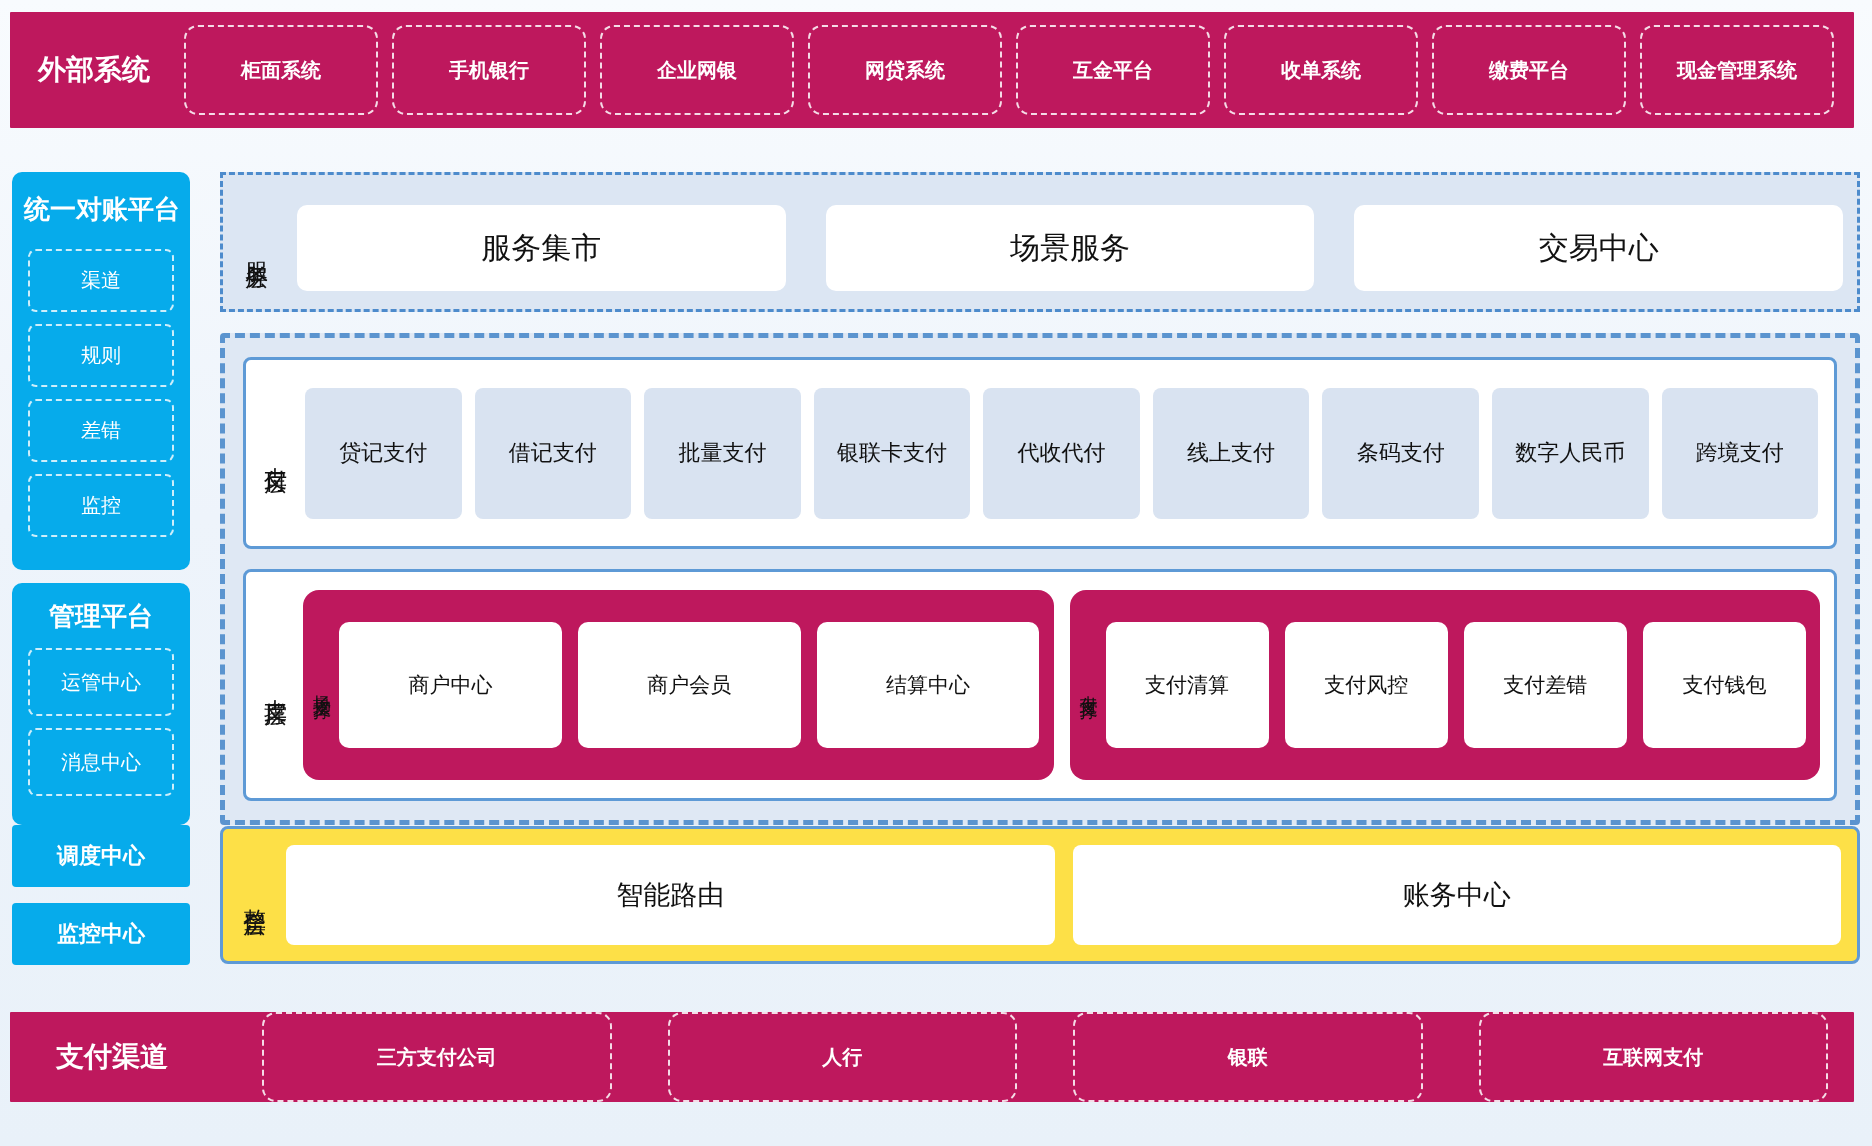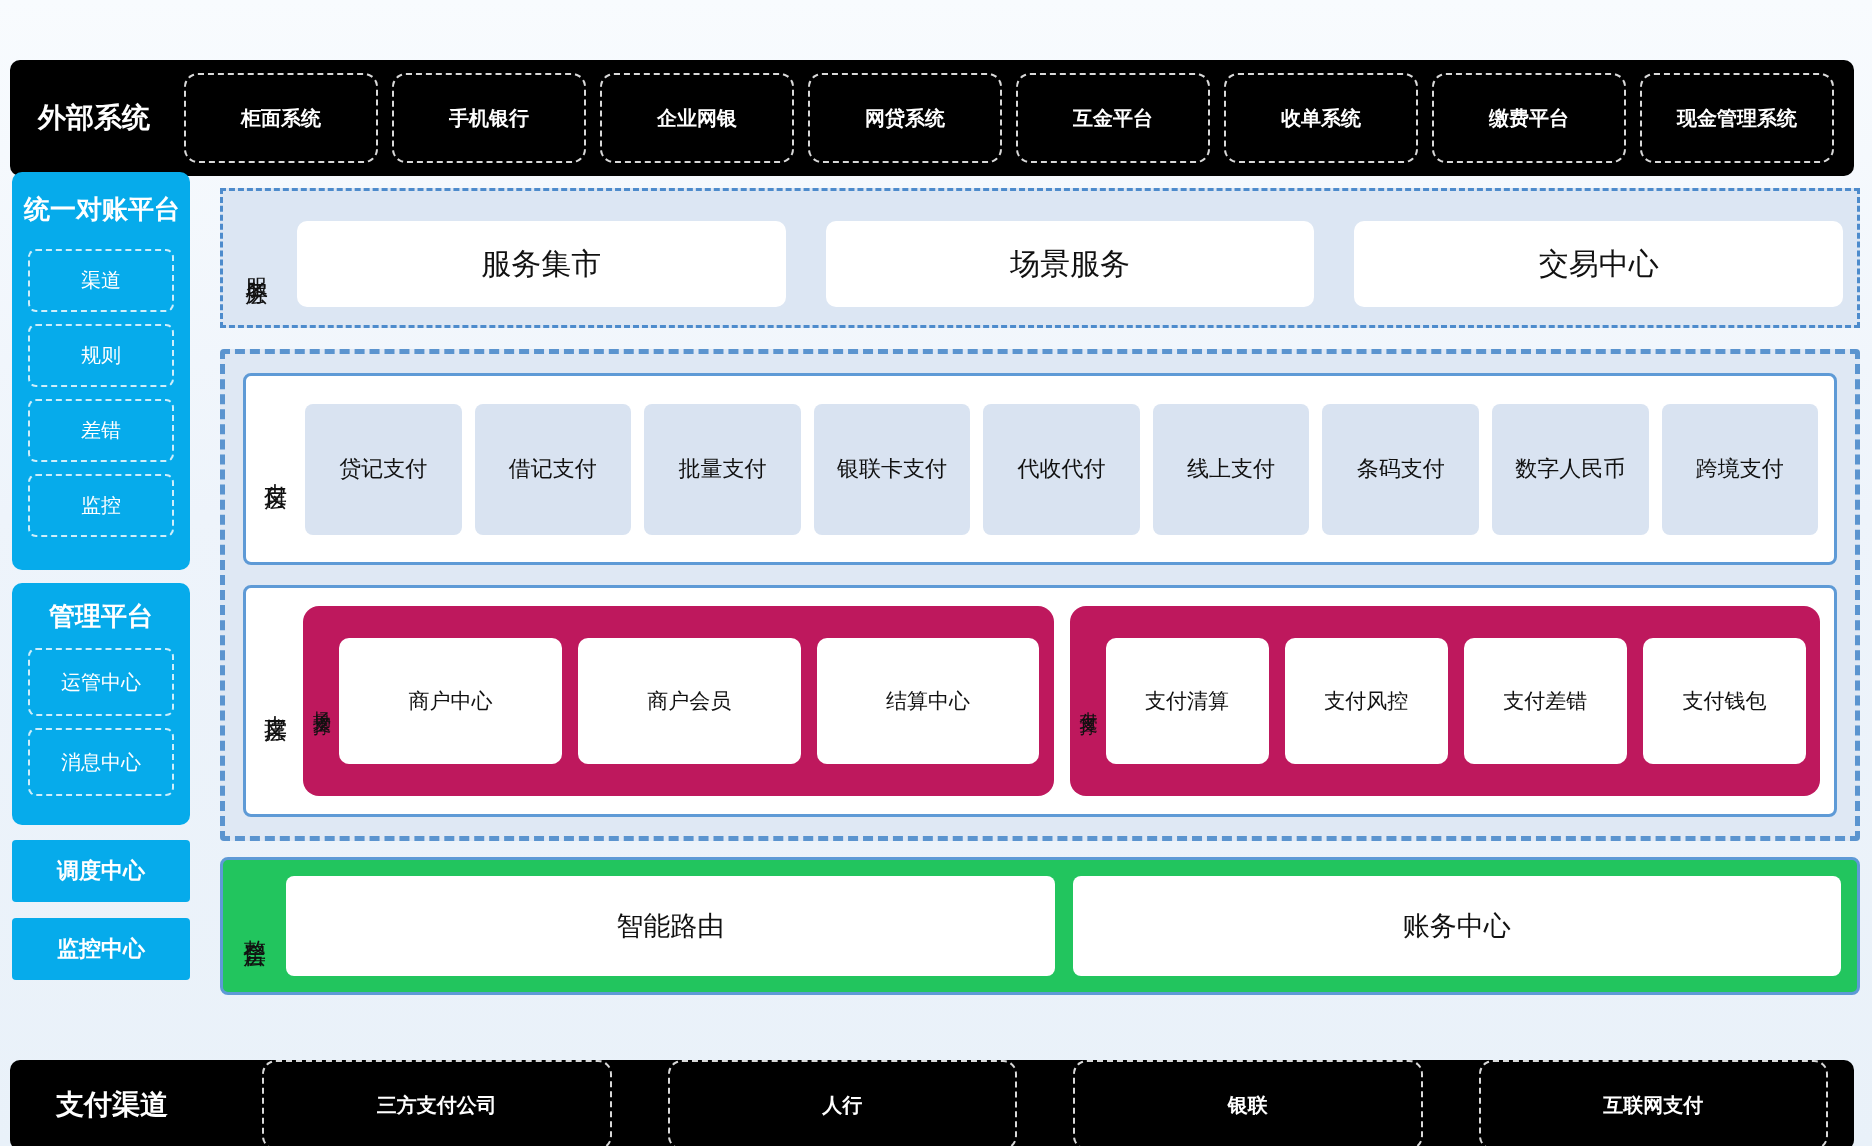--- a/index.html
+++ b/index.html
@@ -7,43 +7,43 @@
   body {
     font-family:"Liberation Sans", sans-serif;
     background:linear-gradient(180deg,#f8fbfe 0%,#eef4fb 45%,#e9f1f9 100%);
     position:relative; overflow:hidden; color:#1a1a1a;
   }
   .page { position:absolute; inset:0; }
 
   
   .banner {
     position:absolute; left:10px; width:1844px;
-    background:#000000; border-radius:10px;
-    display:flex; align-items:center; padding:0 14px 0 28px;margin-top:48px;
+    background:#be185d; border-radius:1px;
+    display:flex; align-items:center; padding:0 14px 0 28px;
   }
   .banner.top    { top:12px;   height:116px; }
   .banner.bottom { top:1012px; height:90px; }
   .banner-title  { color:#fff; font-weight:bold; font-size:28px; flex:0 0 auto; white-space:nowrap; }
   .banner.top    .banner-title { width:140px; }
   .banner.bottom .banner-title { width:218px; padding-left:18px; }
   .chips { flex:1; display:flex; gap:14px; align-items:center; height:100%; padding:0 6px; }
   .chips.wide { gap:56px; padding-right:12px; }
   .chip {
     flex:1; height:90px; border:2px dashed rgba(255,255,255,.85); border-radius:14px;
     display:flex; align-items:center; justify-content:center;
     color:#fff; font-size:20px; font-weight:600; white-space:nowrap;
   }
 
   
   .left-col { position:absolute; left:12px; top:172px; width:178px; }
   .side-panel {
     background:#06abeb; border-radius:10px; padding:20px 12px 22px; color:#fff;
   }
   .side-panel.p1 { height:398px; margin-bottom:13px; }
-  .side-panel.p2 { height:242px; margin-bottom:15px; padding-top:16px; }
+  .side-panel.p2 { height:242px; padding-top:16px; }
   .side-title { text-align:center; font-weight:bold; font-size:26px; white-space:nowrap; margin-bottom:22px; }
   .side-panel.p2 .side-title { margin-bottom:14px; }
   .side-chip {
     border:2px dashed rgba(255,255,255,.8); border-radius:8px;
     height:63px; margin:0 4px 12px; display:flex; align-items:center; justify-content:center;
     font-size:20px; white-space:nowrap;
   }
   .side-panel.p2 .side-chip { height:68px; }
   .side-solid {
     background:#06abeb; border-radius:4px; height:62px; margin-bottom:16px;
@@ -58,21 +58,21 @@
     writing-mode:vertical-lr; text-orientation:upright;
     display:flex; align-items:center; justify-content:center;
     font-size:23px; color:#111; line-height:1; letter-spacing:3px;
     flex:0 0 auto;
   }
   .v-label.sm { font-size:18px; letter-spacing:2px; }
 
   
   .service-layer {
     height:140px; border:3px dashed #4d8bcc; background:#dce6f3;
-    display:flex; align-items:center; padding:12px 14px 0 22px; gap:15px;margin-top:16px;
+    display:flex; align-items:center; padding:12px 14px 0 22px; gap:15px;
   }
   .service-layer .boxes { flex:1; display:flex; gap:40px; align-items:center; padding-left:14px; }
   .white-box {
     background:#fff; border-radius:10px; display:flex; align-items:center; justify-content:center;
     white-space:nowrap; color:#111;
   }
   .white-box.lg { flex:1; height:86px; font-size:30px; }
 
   
   .dashed-wrap {
@@ -94,21 +94,21 @@
   .groups { flex:1; display:flex; gap:16px; align-items:center; padding-left:10px; }
   .group {
     flex:1; height:190px; background:#be185d; border-radius:16px;
     display:flex; padding:0 14px 0 10px; gap:8px;
   }
   .group .g-boxes { flex:1; display:flex; gap:16px; align-items:center; }
   .white-box.sm { flex:1; height:126px; font-size:21px; }
 
   
   .integration {
-    margin-top:16px; height:138px; background:#22c55e;
+    margin-top:1px; height:138px; background:#fde047;
     border:3px solid #5e9ad6; border-radius:8px;
     display:flex; align-items:center; padding:0 16px 0 20px; gap:6px;
   }
   .integration .boxes { flex:1; display:flex; gap:18px; align-items:center; padding-left:14px; }
   .white-box.md { flex:1; height:100px; font-size:27px; border-radius:8px; }
 </style>
 </head>
 <body>
 
 <div class="page">

